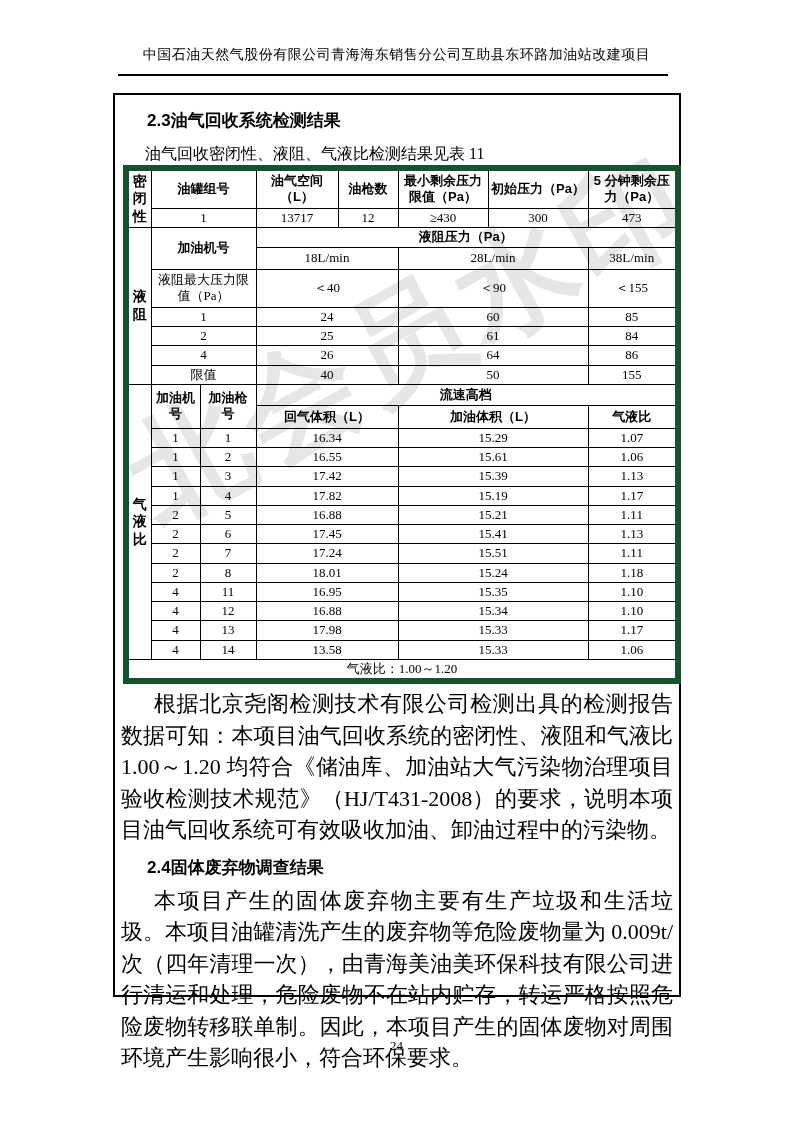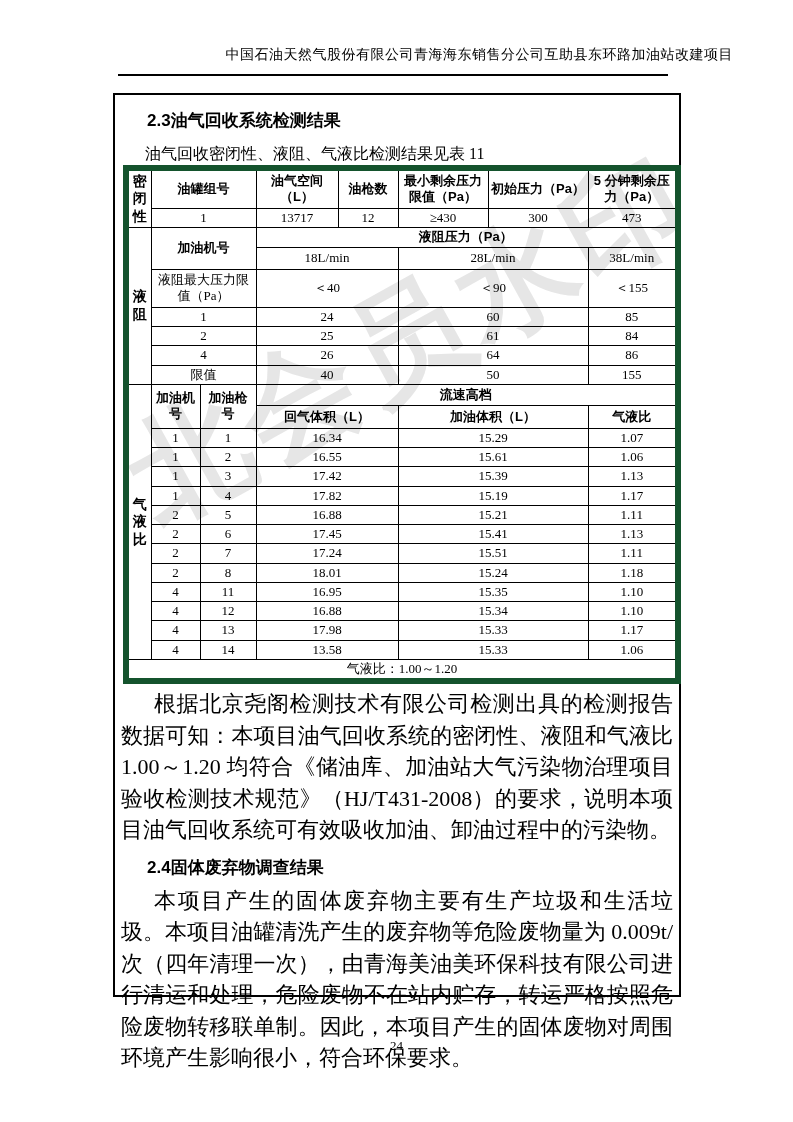--- a/index.html
+++ b/index.html
@@ -2,21 +2,21 @@
 <html><head>
 <meta charset="utf-8">
 <style>
   html,body{margin:0;padding:0;}
   body{
     width:793px;height:1122px;position:relative;background:#ffffff;color:#000;
     font-family:"Liberation Serif","DejaVu Serif",serif;
     overflow:hidden;
   }
   .hdr-title{
-    position:absolute;top:46px;left:60px;width:673px;text-align:right;
+    position:absolute;top:46px;left:60px;width:673px;text-align:center;
     font-size:14px;letter-spacing:0.5px;
   }
   .hdr-rule{
     position:absolute;top:74px;left:118px;width:550px;border-top:2px solid #000;
   }
   .watermark{
     position:absolute;left:100px;top:420px;width:660px;z-index:0;
     transform:rotate(-29deg);transform-origin:left top;
     font-size:118px;font-weight:bold;letter-spacing:6px;white-space:nowrap;
     color:rgba(130,130,130,0.20);

